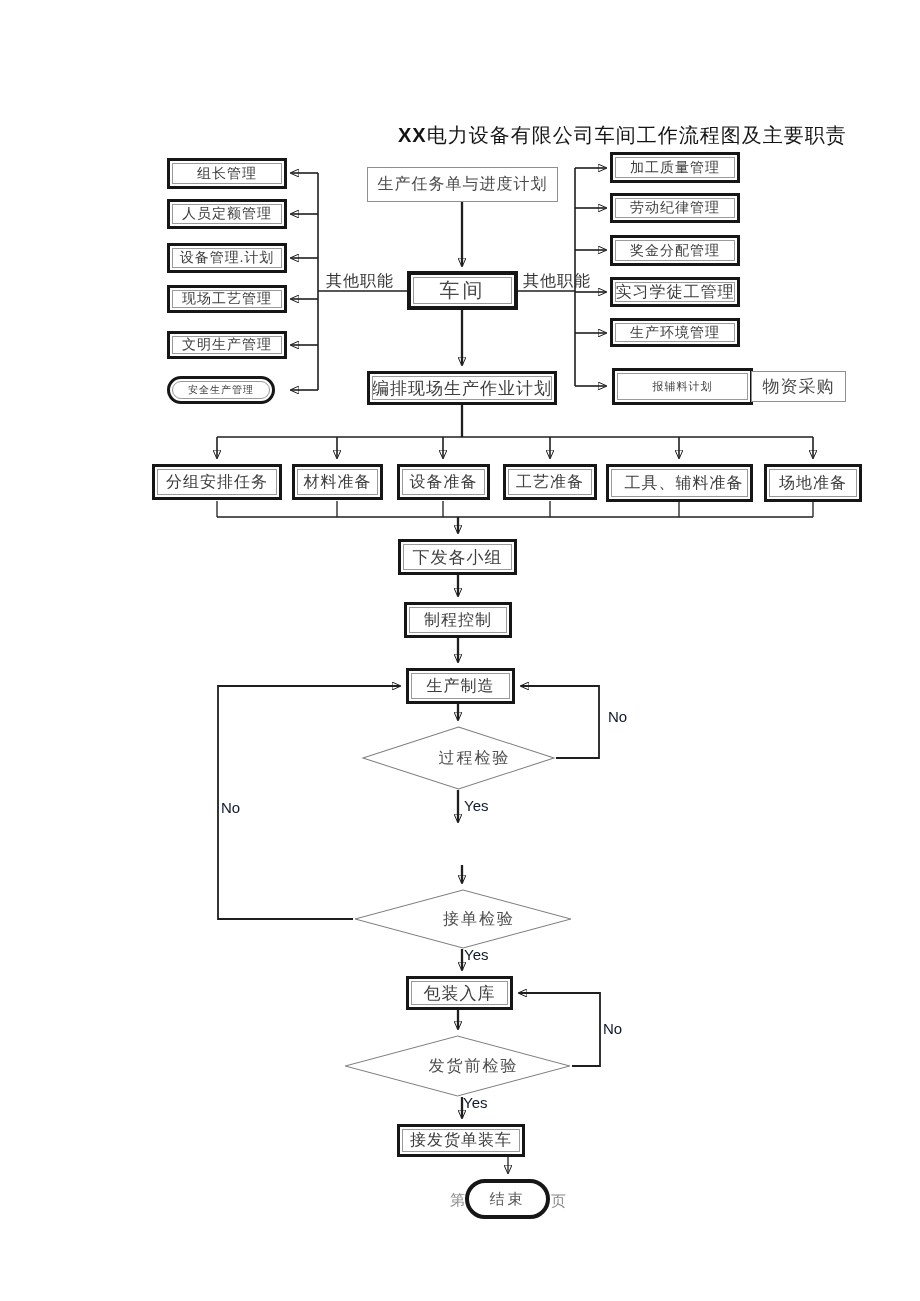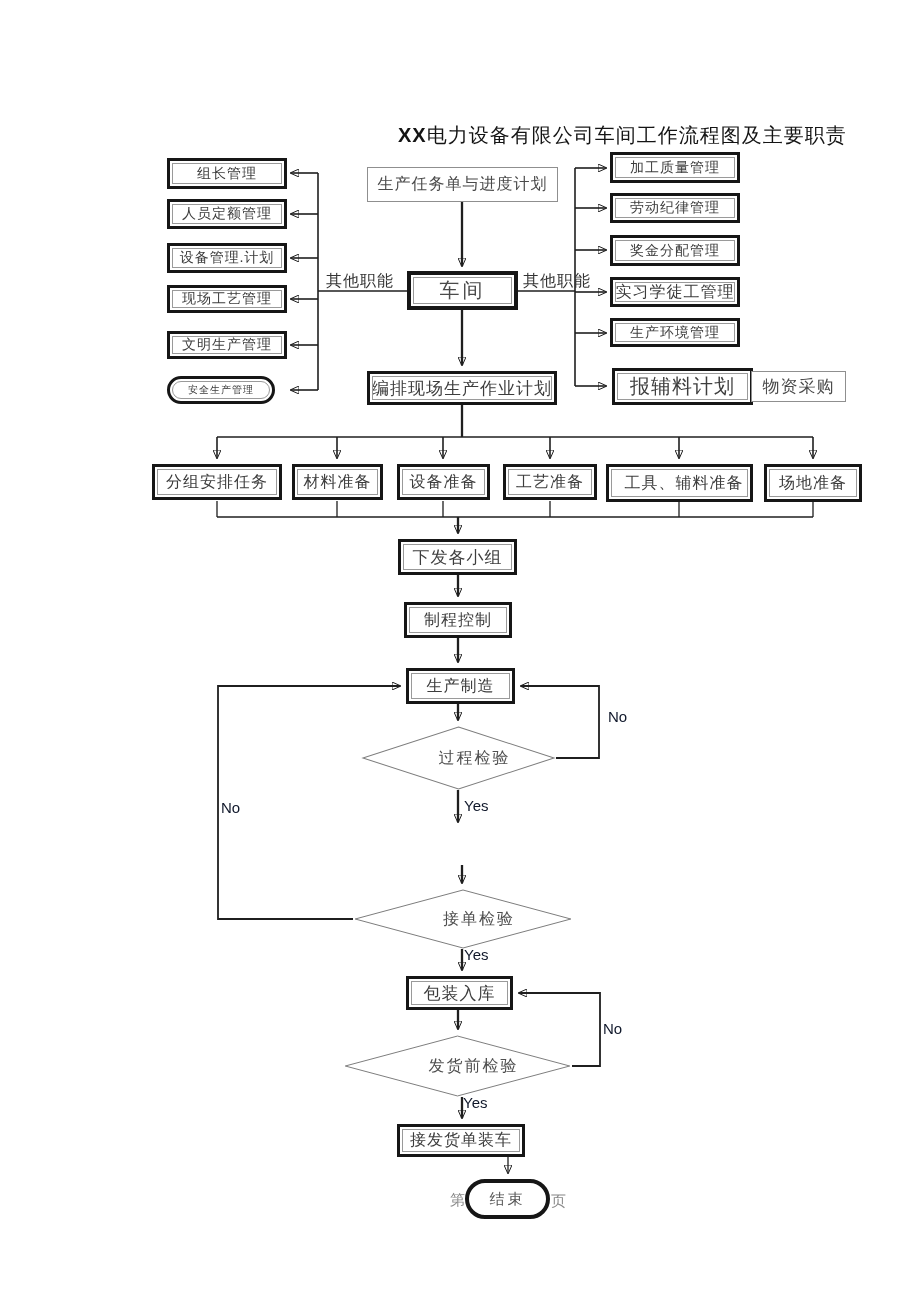--- a/index.html
+++ b/index.html
@@ -103,21 +103,21 @@
   <div class="node heavy" style="left:167px;top:243px;width:120px;height:30px;font-size:14px;">设备管理.计划</div>
   <div class="node heavy" style="left:167px;top:285px;width:120px;height:28px;font-size:14px;">现场工艺管理</div>
   <div class="node heavy" style="left:167px;top:331px;width:120px;height:28px;font-size:14px;">文明生产管理</div>
   <div class="node heavy" style="left:167px;top:376px;width:108px;height:28px;font-size:10px;border-radius:14px;">安全生产管理</div>
 
   <div class="node heavy" style="left:610px;top:152px;width:130px;height:31px;font-size:14px;">加工质量管理</div>
   <div class="node heavy" style="left:610px;top:193px;width:130px;height:30px;font-size:14px;">劳动纪律管理</div>
   <div class="node heavy" style="left:610px;top:235px;width:130px;height:31px;font-size:14px;">奖金分配管理</div>
   <div class="node heavy" style="left:610px;top:277px;width:130px;height:30px;font-size:16px;">实习学徒工管理</div>
   <div class="node heavy" style="left:610px;top:318px;width:130px;height:29px;font-size:14px;">生产环境管理</div>
-  <div class="node heavy" style="left:612px;top:368px;width:141px;height:37px;font-size:20px;">报辅料计划</div>
+  <div class="node heavy" style="left:612px;top:368px;width:141px;height:37px;font-size:11px;">报辅料计划</div>
   <div class="node thin" style="left:751px;top:371px;width:95px;height:31px;font-size:17px;">物资采购</div>
 
   <div class="node thin" style="left:367px;top:167px;width:191px;height:35px;font-size:16px;">生产任务单与进度计划</div>
   <div class="node heavy4" style="left:407px;top:271px;width:111px;height:39px;font-size:20px;letter-spacing:3px;color:#4a4a4a;">车间</div>
   <div class="node heavy" style="left:367px;top:371px;width:190px;height:34px;font-size:17px;">编排现场生产作业计划</div>
 
   <div class="cjk-label" style="left:326px;top:271px;">其他职能</div>
   <div class="cjk-label" style="left:523px;top:271px;">其他职能</div>
 
   <div class="node heavy" style="left:152px;top:464px;width:130px;height:36px;font-size:16px;">分组安排任务</div>

